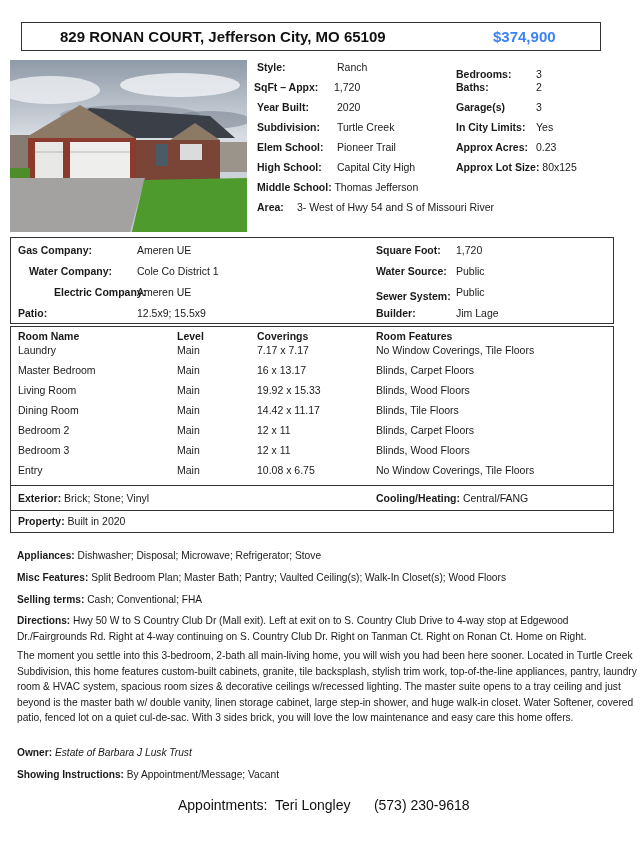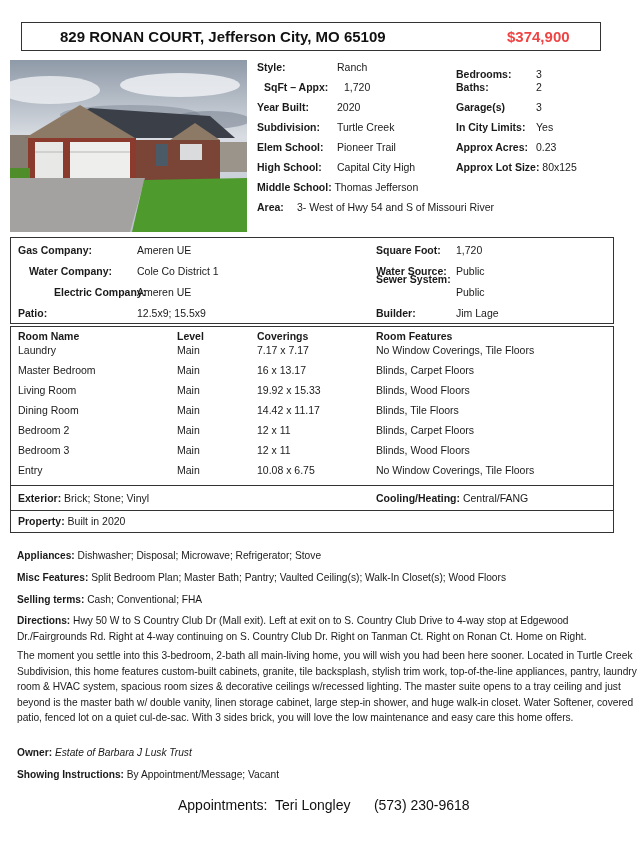--- a/index.html
+++ b/index.html
@@ -3,21 +3,21 @@
 <meta charset="utf-8">
 <style>
   * { box-sizing: border-box; margin: 0; padding: 0; }
   html, body { width: 642px; height: 847px; background: #ffffff; overflow: hidden; }
   body { position: relative; font-family: "Liberation Sans", "DejaVu Sans", sans-serif; color: #1a1a1a; font-size: 10.5px; }
   .abs { position: absolute; }
   b, .lbl { font-weight: bold; }
 
   #header-box { left: 21px; top: 22px; width: 580px; height: 29px; border: 1.5px solid #333; background:#fff; }
   #address { left: 38px; top: 5px; font-size: 15px; font-weight: bold; color:#111; white-space: nowrap; }
-  #price { left: 485px; top: 5px; font-size: 15px; font-weight: bold; color:#ef4444; }
+  #price { left: 471px; top: 5px; font-size: 15px; font-weight: bold; color:#3b82f6; }
 
   #photo { left: 10px; top: 60px; width: 237px; height: 172px; overflow: hidden; background: #c8ced6; }
 
   .spec { font-size: 10.5px; white-space: nowrap; }
   .spec .k { font-weight: bold; display: inline-block; }
 
   .box { border: 1.5px solid #333; background: #fff; }
   #util-box { left: 10px; top: 237px; width: 604px; height: 87px; }
   #rooms-box { left: 10px; top: 326px; width: 604px; height: 207px; }
   .divider { position: absolute; left: 0; right: 0; height: 0; border-top: 1.5px solid #333; }
@@ -70,21 +70,21 @@
     <polygon points="0,172 0,118 135,118 120,172" fill="#a4a2a0"></polygon>
 
     <polygon points="122,172 134,120 237,118 237,172" fill="#4f9a2c"></polygon>
     <polygon points="0,108 20,108 20,118 0,118" fill="#4f8c2a"></polygon>
   </svg>
 </div>
 
 <div class="abs spec" style="left:257px; top:61px;">
   <span class="k" style="width:80px">Style:</span><span>Ranch</span>
 </div>
-<div class="abs spec" style="left:251px; top:81px;padding-left:13px;">
+<div class="abs spec" style="left:241px; top:81px;padding-left:13px;">
   <span class="k" style="width:80px">SqFt – Appx:</span><span>1,720</span>
 </div>
 <div class="abs spec" style="left:257px; top:101px;">
   <span class="k" style="width:80px">Year Built:</span><span>2020</span>
 </div>
 <div class="abs spec" style="left:257px; top:121px;">
   <span class="k" style="width:80px">Subdivision:</span><span>Turtle Creek</span>
 </div>
 <div class="abs spec" style="left:257px; top:141px;">
   <span class="k" style="width:80px">Elem School:</span><span>Pioneer Trail</span>
@@ -125,21 +125,21 @@
   <div class="row" style="left:126px; top:27px;">Cole Co District 1</div>
   <div class="row lbl" style="left:7px; top:48px;padding-left:36px;">Electric Company:</div>
   <div class="row" style="left:126px; top:48px;">Ameren UE</div>
   <div class="row lbl" style="left:7px; top:69px;">Patio:</div>
   <div class="row" style="left:126px; top:69px;">12.5x9; 15.5x9</div>
 
   <div class="row lbl" style="left:365px; top:6px;">Square Foot:</div>
   <div class="row" style="left:445px; top:6px;">1,720</div>
   <div class="row lbl" style="left:365px; top:27px;">Water Source:</div>
   <div class="row" style="left:445px; top:27px;">Public</div>
-  <div class="row lbl" style="left:365px; top:35px;">Sewer System:</div>
+  <div class="row lbl" style="left:365px; top:52px;">Sewer System:</div>
   <div class="row" style="left:445px; top:48px;">Public</div>
   <div class="row lbl" style="left:365px; top:69px;">Builder:</div>
   <div class="row" style="left:445px; top:69px;">Jim Lage</div>
 </div>
 
 <div id="rooms-box" class="abs box">
 
   <div class="row lbl" style="left:7px; top:3px;">Room Name</div>
   <div class="row lbl" style="left:166px; top:3px;">Level</div>
   <div class="row lbl" style="left:246px; top:3px;">Coverings</div>

